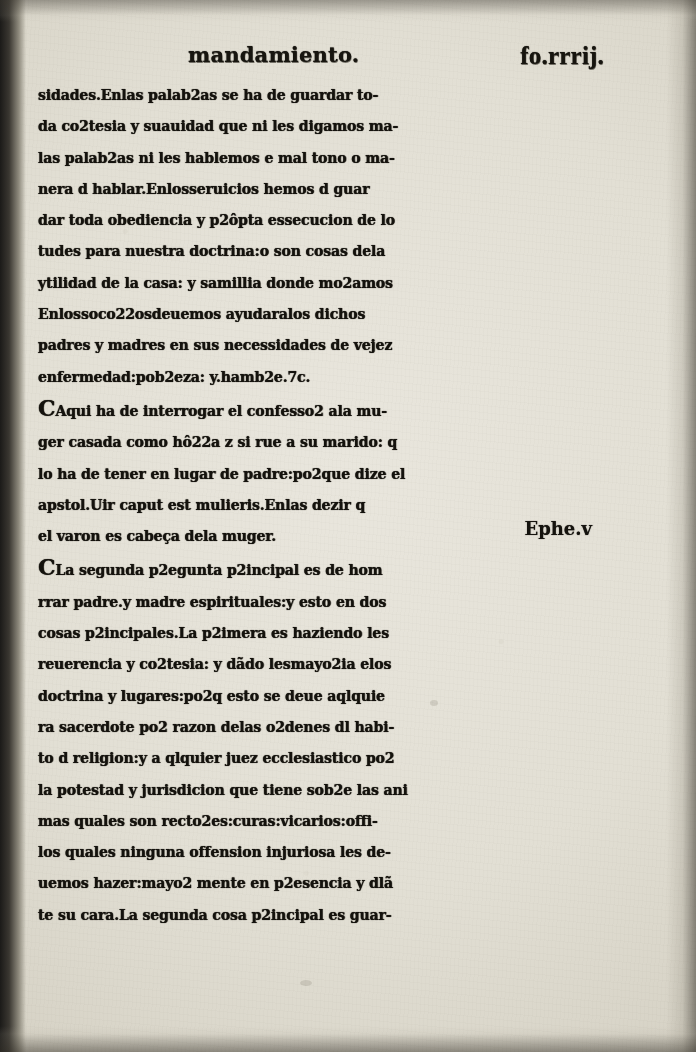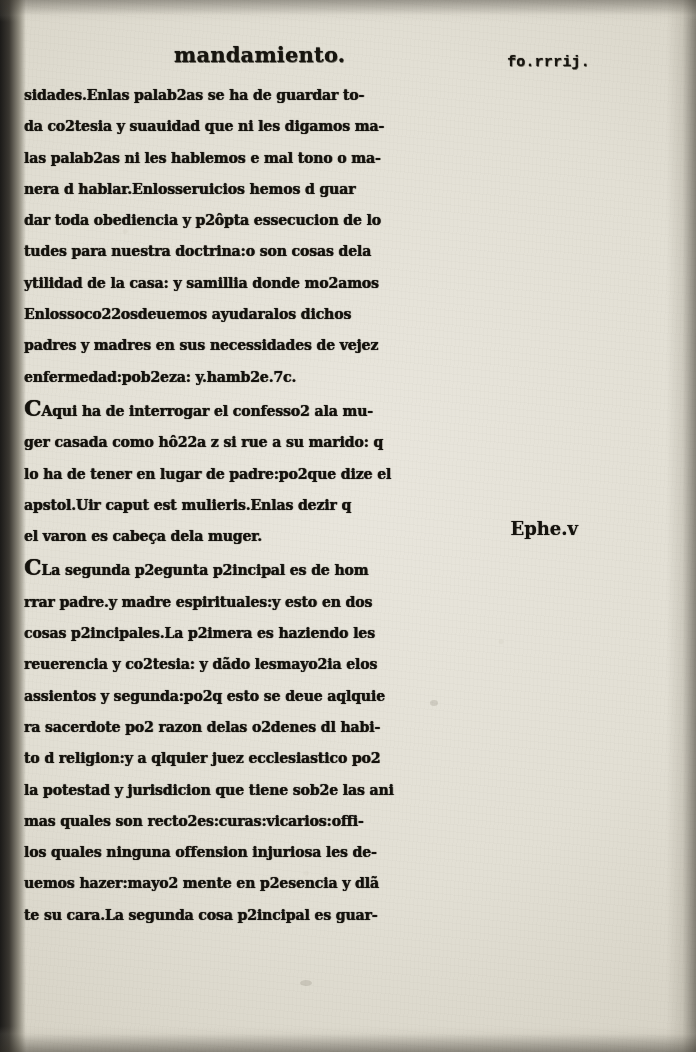--- a/index.html
+++ b/index.html
@@ -57,21 +57,21 @@
   }
   #edge-bottom {
     position: absolute;
     bottom: 0; left: 0; right: 0; height: 26px;
     background: linear-gradient(0deg, rgba(60,56,48,.50) 0%, rgba(170,165,152,.12) 70%, rgba(0,0,0,0) 100%);
     pointer-events: none;
   }
 
   #content {
     position: absolute;
-    left: 24px;
+    left: 38px;
     top: 42px;
     width: 560px;
   }
 
   .header-line {
     position: relative;
     height: 30px;
     margin-left: 150px;
     width: 430px;
   }
@@ -83,27 +83,26 @@
     font-weight: 700;
     font-size: 21px;
     letter-spacing: .2px;
     color: #17150f;
     text-shadow: 0 0 1px rgba(20,18,12,.8), .5px .5px 0 rgba(40,36,28,.55);
   }
   .folio {
     position: absolute;
     right: 14px;
     top: 0;
-    font-family: Liberation Mono, monospace;
-    font-weight: 700;
-    font-size: 15px;
+    font-family: Liberation Serif, serif;
+    font-weight: 700;
+    font-size: 25px;
     color: #17150f;
     letter-spacing: .2px;
     text-shadow: 0 0 1px rgba(20,18,12,.8), .5px .5px 0 rgba(40,36,28,.55);
-    margin-top: 12px;
   }
 
   .body-block {
     margin-top: 8px;
     width: 552px;
   }
   .txt-line {
     display: block;
     font-family: "DejaVu Serif", serif;
     font-weight: 700;
@@ -174,21 +173,21 @@
       <span class="txt-line">enfermedad:pob2eza: y.hamb2e.7c.</span>
       <span class="txt-line pilcrow">CAqui ha de interrogar el confesso2 ala mu-</span>
       <span class="txt-line">ger casada como hô22a z si rue a su marido: q</span>
       <span class="txt-line">lo ha de tener en lugar de padre:po2que dize el</span>
       <span class="txt-line">apstol.Uir caput est mulieris.Enlas dezir q</span>
       <span class="txt-line">el varon es cabeça dela muger.</span>
       <span class="txt-line pilcrow">CLa segunda p2egunta p2incipal es de hom</span>
       <span class="txt-line">rrar padre.y madre espirituales:y esto en dos</span>
       <span class="txt-line">cosas p2incipales.La p2imera es haziendo les</span>
       <span class="txt-line">reuerencia y co2tesia: y dãdo lesmayo2ia elos</span>
-      <span class="txt-line">assientos y segunda:po2q esto se deue aqlquie</span>
+      <span class="txt-line">doctrina y lugares:po2q esto se deue aqlquie</span>
       <span class="txt-line">ra sacerdote po2 razon delas o2denes dl habi-</span>
       <span class="txt-line">to d religion:y a qlquier juez ecclesiastico po2</span>
       <span class="txt-line">la potestad y jurisdicion que tiene sob2e las ani</span>
       <span class="txt-line">mas quales son recto2es:curas:vicarios:offi-</span>
       <span class="txt-line">los quales ninguna offension injuriosa les de-</span>
       <span class="txt-line">uemos hazer:mayo2 mente en p2esencia y dlã</span>
       <span class="txt-line">te su cara.La segunda cosa p2incipal es guar-</span>
 
       <span class="marginal" style="top:438px;">Ephe.v</span>
     </div>

